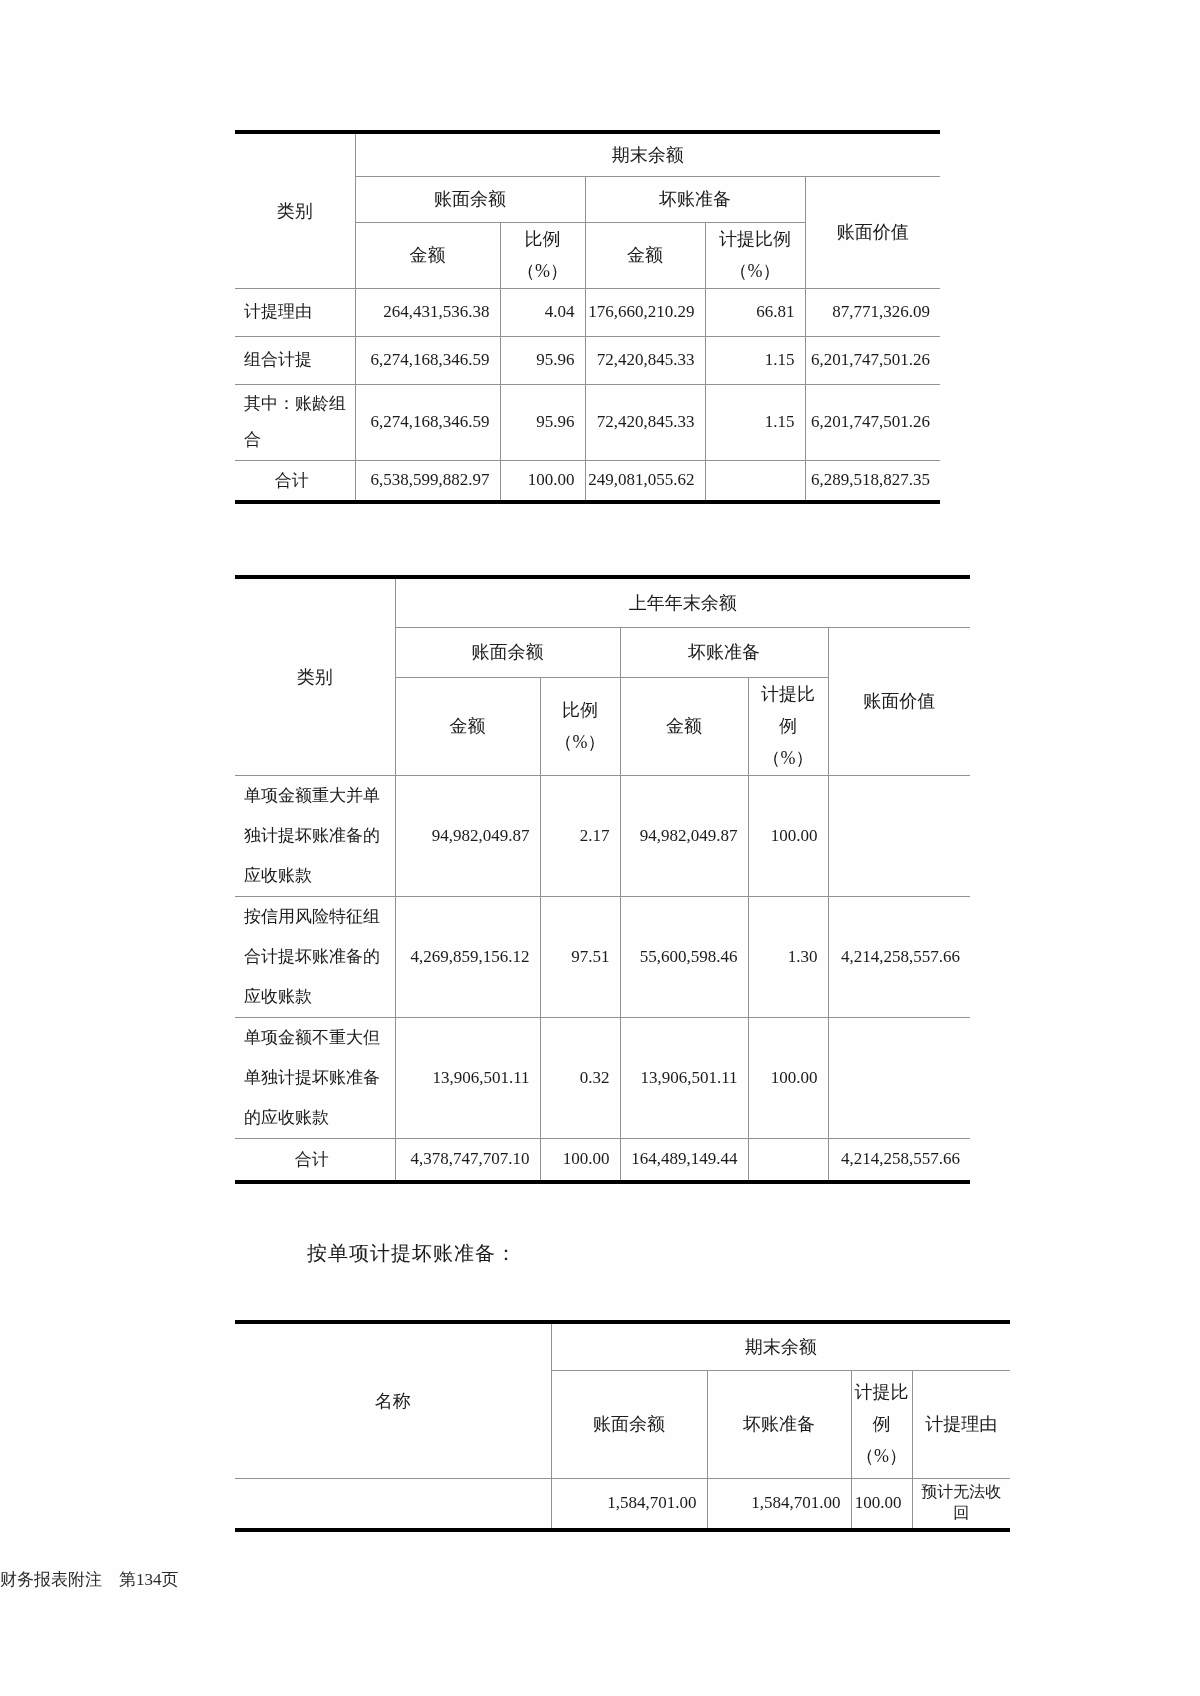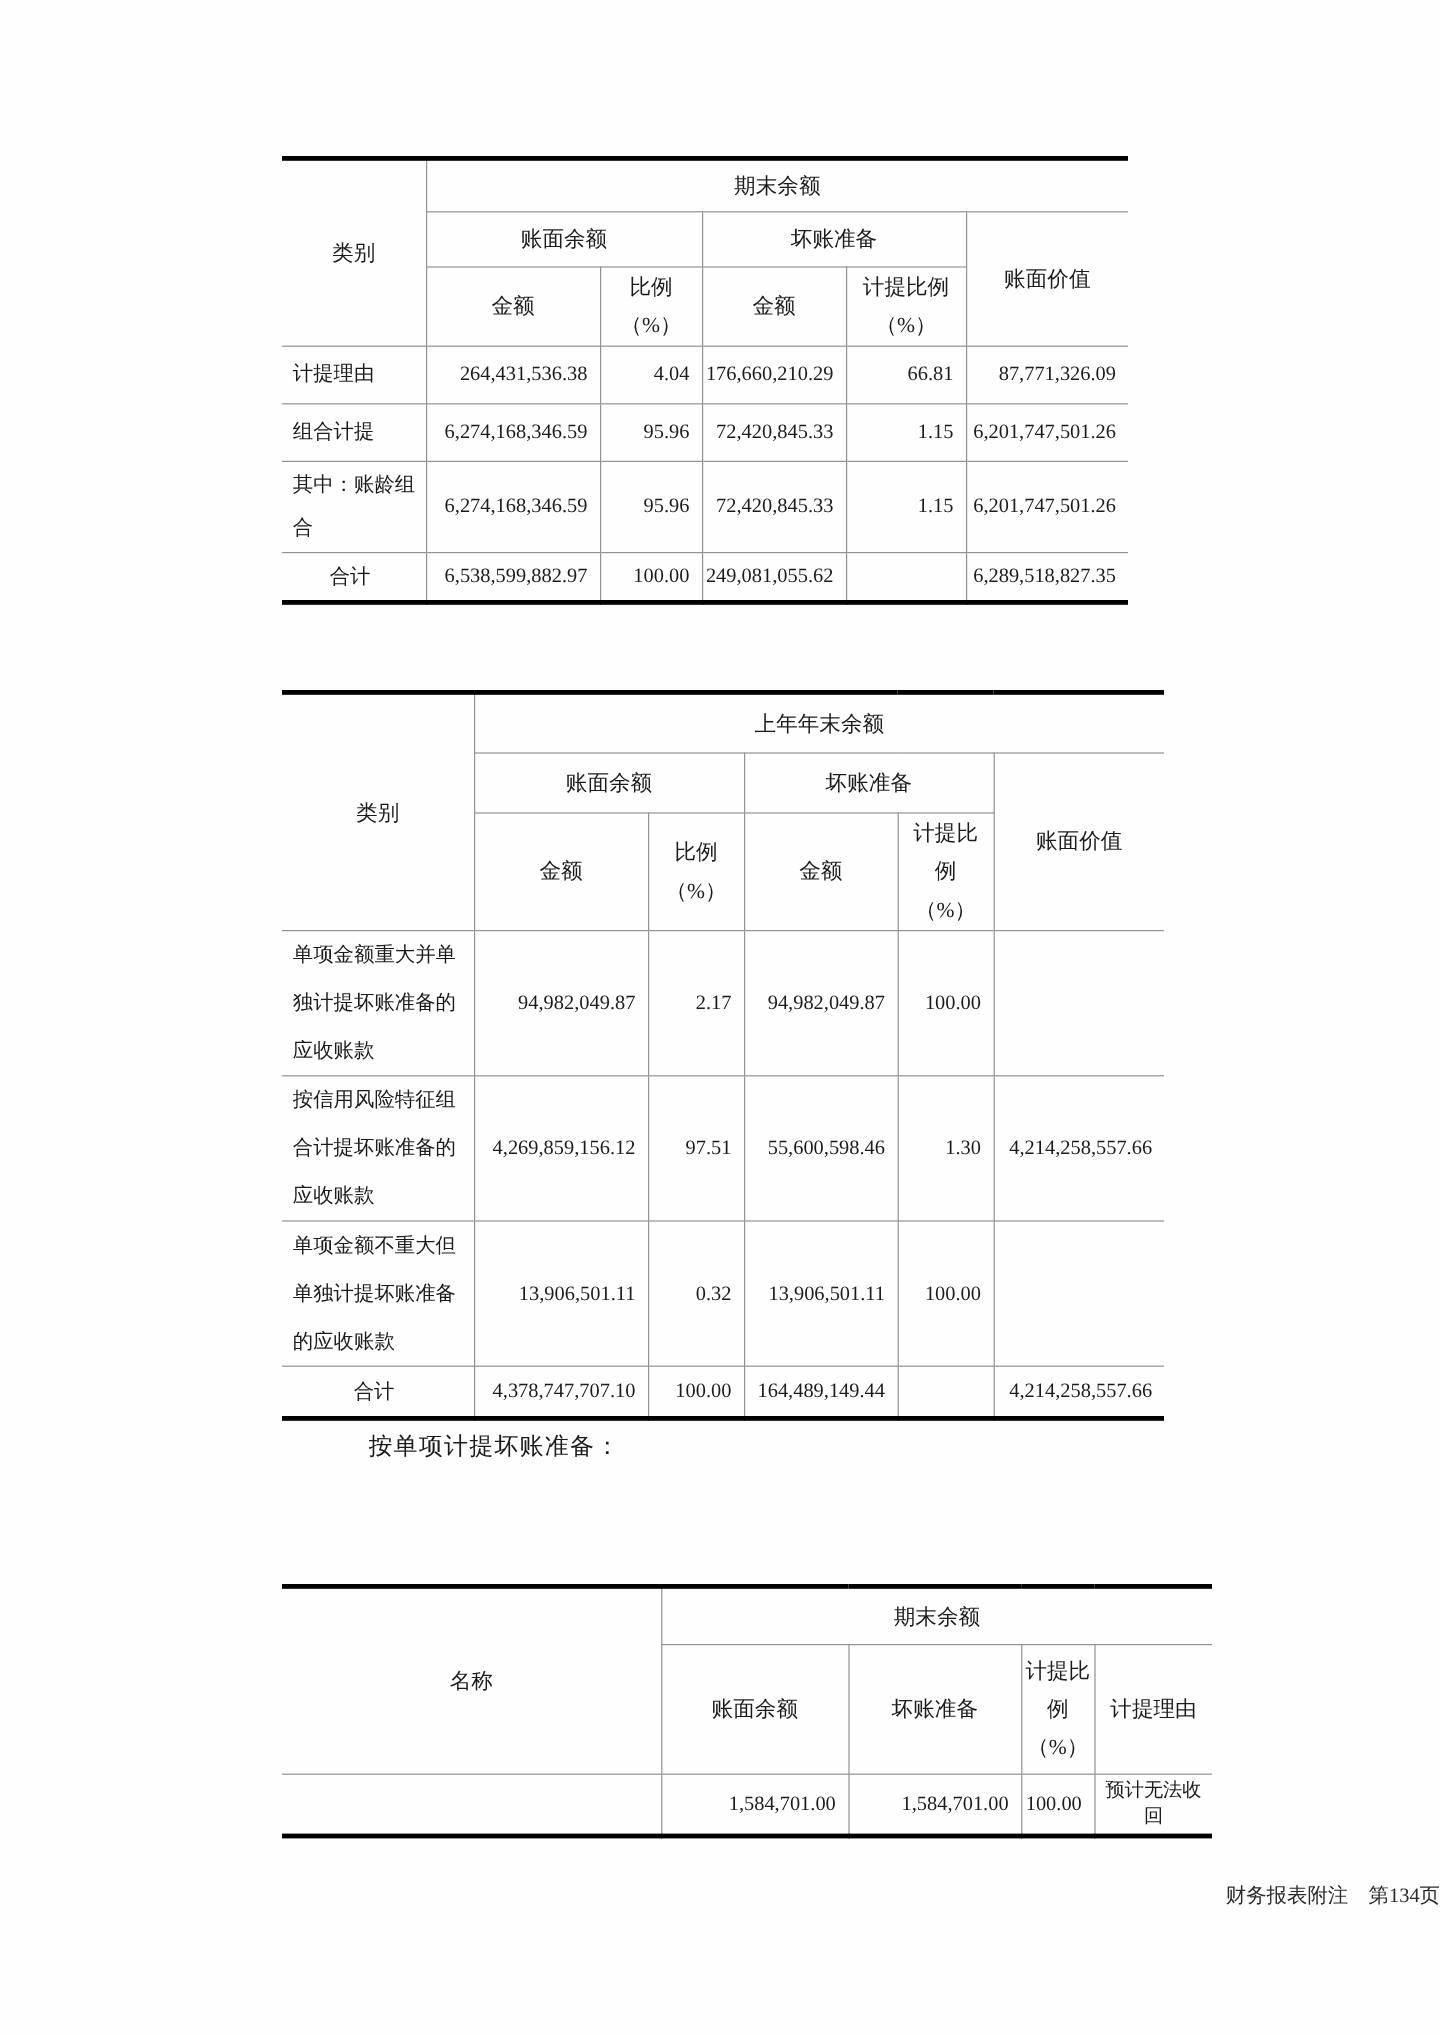--- a/index.html
+++ b/index.html
@@ -26,26 +26,26 @@
   .hc { text-align:center; font-size:18px; }
   .hl { line-height:32px; text-align:center; font-size:18px; }
   .num { text-align:right; padding-right:10px; }
   .lbl { text-align:left; padding-left:9px; padding-right:6px; }
   .lbl1 { line-height:36px; }
   .lbl2 { line-height:40px;margin-top:35px; }
   .ctr { text-align:center; padding-left:0;margin-top:29px; }
   .reason { text-align:center; font-size:16px; padding:0 2px;margin-top:34px; }
 
   .section-title {
-    position:absolute; left:307px; top:1192px;
+    position:absolute; left:307px; top:1240px;
     font-size:20px; letter-spacing:1px;
   }
   .footer {
     position:absolute; left:0; top:1568px; width:1200px;
-    text-align:right; font-size:17px; color:#2a2a2a;
+    text-align:left; font-size:17px; color:#2a2a2a;
   }
 </style>
 </head>
 <body>
 
 <div class="page">
 
   <table style="left:235px; top:130px; width:705px;">
     <colgroup>
       <col style="width:120px">

